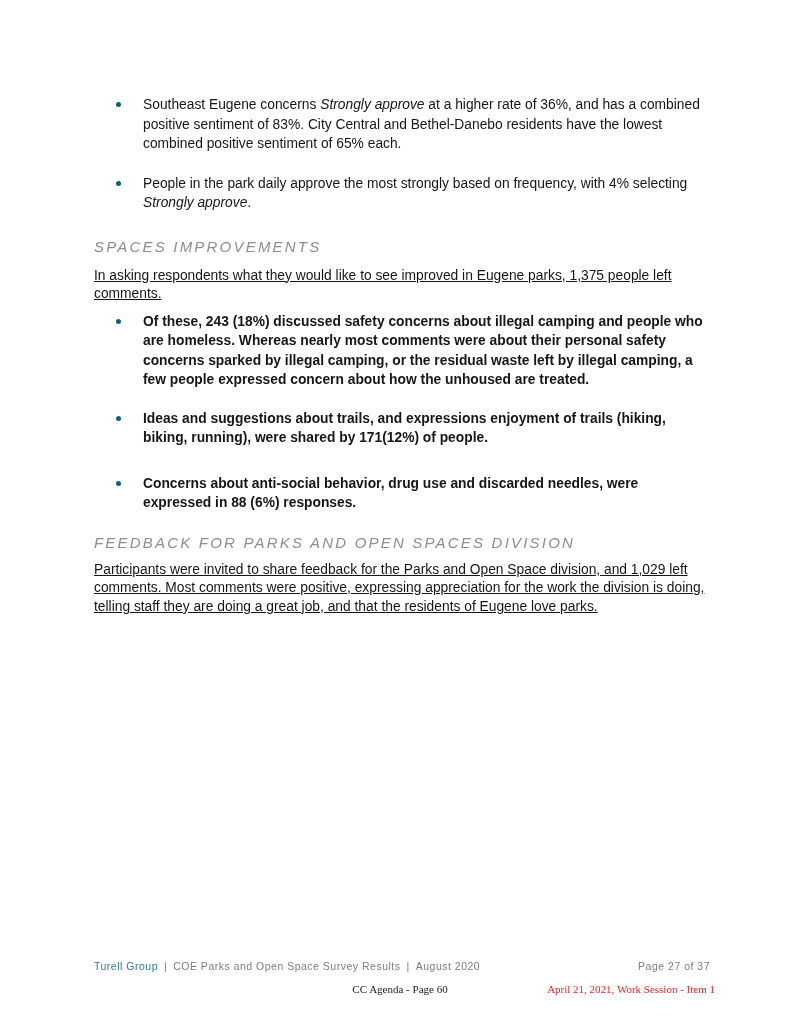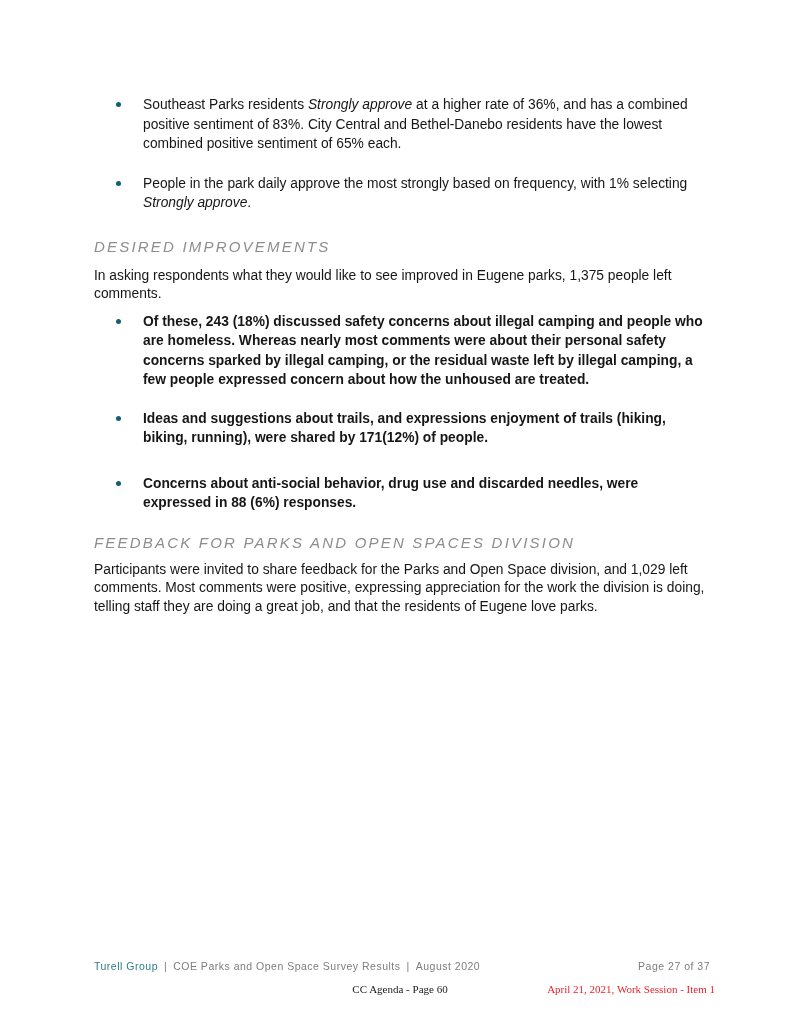--- a/index.html
+++ b/index.html
@@ -50,21 +50,21 @@
     font-size: 15px;
     font-weight: normal;
     font-style: italic;
     color: #8d8d8d;
     letter-spacing: 2.2px;
     margin: 25px 0 11px 0;
     line-height: 18px;
     white-space: nowrap;
   }
   h2.section-heading.second { margin-top: 21px; margin-bottom: 9px; }
-  p.para { margin: 0 0 8px 0; }
+  p.para { margin: 0 0 8px 0; text-decoration: underline; }
   p.para.last { margin-bottom: 0; }
   .footer-line1 {
     position: absolute;
     left: 94px;
     right: 90px;
     top: 960px;
     display: flex;
     justify-content: space-between;
     align-items: baseline;
     font-size: 10.5px;
@@ -95,29 +95,29 @@
 </style>
 </head>
 <body>
 
 <div class="page">
   <div class="content">
 
     <ul class="bullets">
       <li>
         <span class="dot"></span>
-        <span class="bullet-text"><span>Southeast Parks residents </span><em>Strongly approve</em><span> at a higher rate of 36%, and has a combined positive sentiment of 83%. City Central and Bethel-Danebo residents have the lowest combined positive sentiment of 65% each.</span></span>
+        <span class="bullet-text"><span>Southeast Eugene concerns </span><em>Strongly approve</em><span> at a higher rate of 36%, and has a combined positive sentiment of 83%. City Central and Bethel-Danebo residents have the lowest combined positive sentiment of 65% each.</span></span>
       </li>
       <li>
         <span class="dot"></span>
-        <span class="bullet-text"><span>People in the park daily approve the most strongly based on frequency, with 1% selecting </span><em>Strongly approve</em><span>.</span></span>
+        <span class="bullet-text"><span>People in the park daily approve the most strongly based on frequency, with 4% selecting </span><em>Strongly approve</em><span>.</span></span>
       </li>
     </ul>
 
-    <h2 class="section-heading">DESIRED IMPROVEMENTS</h2>
+    <h2 class="section-heading">SPACES IMPROVEMENTS</h2>
     <p class="para">In asking respondents what they would like to see improved in Eugene parks, 1,375 people left comments.</p>
 
     <ul class="bullets tight">
       <li>
         <span class="dot"></span>
         <span class="bullet-text"><span>Of these, 243 (18%) discussed safety concerns about illegal camping and people who are homeless. Whereas nearly most comments were about their personal safety concerns sparked by illegal camping, or the residual waste left by illegal camping, a few people expressed concern about how the unhoused are treated.</span></span>
       </li>
       <li class="gap-lg">
         <span class="dot"></span>
         <span class="bullet-text"><span>Ideas and suggestions about trails, and expressions enjoyment of trails (hiking, biking, running), were shared by 171(12%) of people.</span></span>

